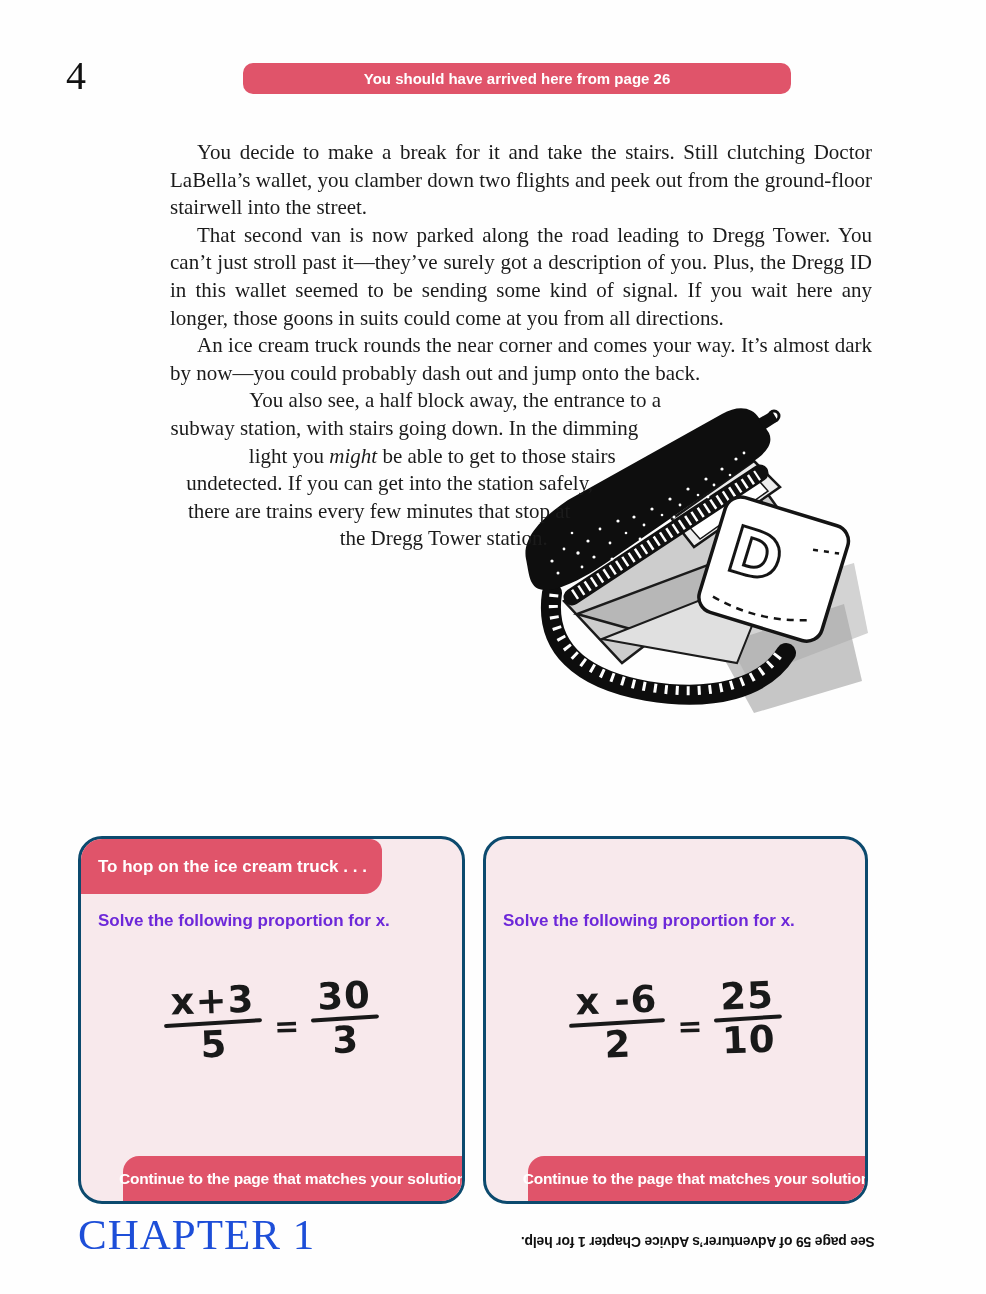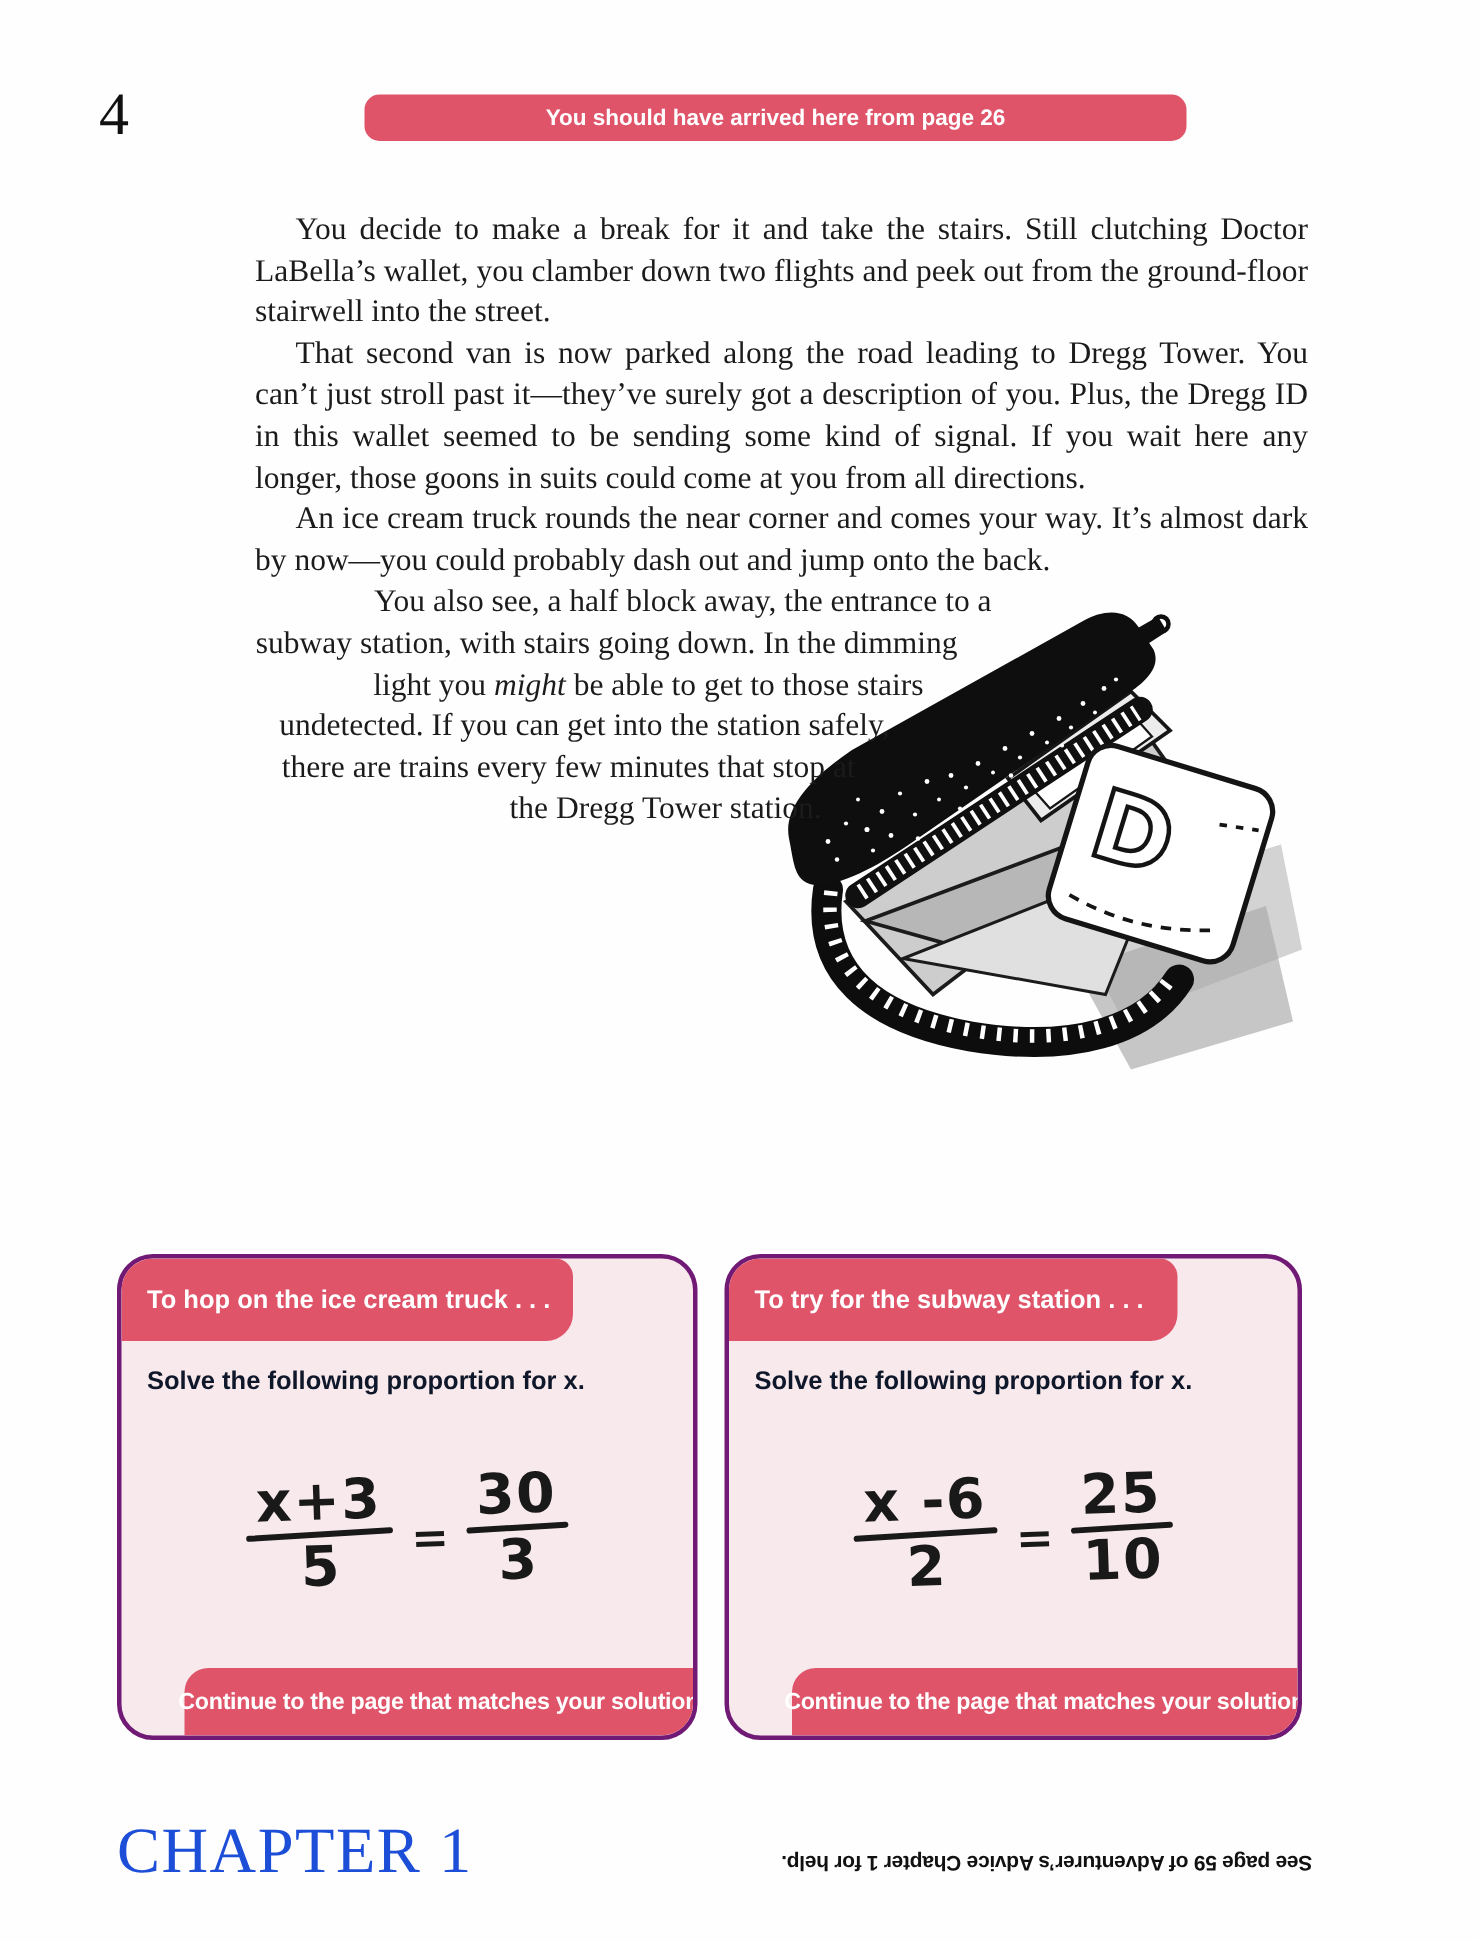--- a/index.html
+++ b/index.html
@@ -26,30 +26,30 @@
   .wallet-float{
     float:right;width:350px;height:332px;margin:14px 0 0 8px;
     shape-outside:polygon(51% 0%,100% 0%,100% 100%,11% 100%,5% 58%);
     shape-margin:10px;
   }
   .choices{
     position:absolute;left:78px;top:836px;width:790px;display:flex;gap:18px;
     font-family:"Liberation Sans",sans-serif;
   }
   .choice-box{
-    position:relative;width:387px;height:324px;box-sizing:border-box;background:#f8e9ec;
-    border:3px solid #701a75;border-radius:24px;overflow:hidden;
+    position:relative;width:387px;height:368px;box-sizing:border-box;background:#f8e9ec;
+    border:3px solid #0c4a6e;border-radius:24px;overflow:hidden;
   }
   .choice-header{
     position:absolute;top:0;left:0;width:79%;height:55px;background:#e0546a;
     border-radius:0 12px 18px 0;display:flex;align-items:center;padding-left:17px;
     box-sizing:border-box;color:#fff;font-weight:bold;font-size:17px;
   }
   .choice-instruction{
-    position:absolute;top:72px;left:17px;right:12px;color:#0f172a;font-weight:bold;font-size:17px;
+    position:absolute;top:72px;left:17px;right:12px;color:#6d28d9;font-weight:bold;font-size:17px;
   }
   .equation{
     position:absolute;top:112px;left:0;right:0;height:140px;
     display:flex;align-items:center;justify-content:center;gap:12px;
     transform:rotate(-2deg);color:#191919;
     font-family:"DejaVu Sans",sans-serif;font-weight:bold;
   }
   .frac{display:flex;flex-direction:column;align-items:center;}
   .frac .num,.frac .den{font-size:37px;line-height:40px;padding:0 7px;letter-spacing:1px;}
   .frac .bar{height:4px;background:#191919;width:100%;border-radius:2px;transform:rotate(-1.5deg);}
@@ -175,23 +175,20 @@
           <span class="bar"></span>
           <span class="den">3</span>
         </span>
       </div>
       <div class="choice-footer">
         <span>Continue to the page that matches your solution</span>
       </div>
     </div>
 
     <div class="choice-box" style="width:385px;">
-      <div class="choice-header">
-        <span>To try for the subway station . . .</span>
-      </div>
       <div class="choice-instruction">Solve the following proportion for x.</div>
       <div class="equation">
         <span class="frac">
           <span class="num">x -6</span>
           <span class="bar"></span>
           <span class="den">2</span>
         </span>
         <span class="equals">=</span>
         <span class="frac">
           <span class="num">25</span>

